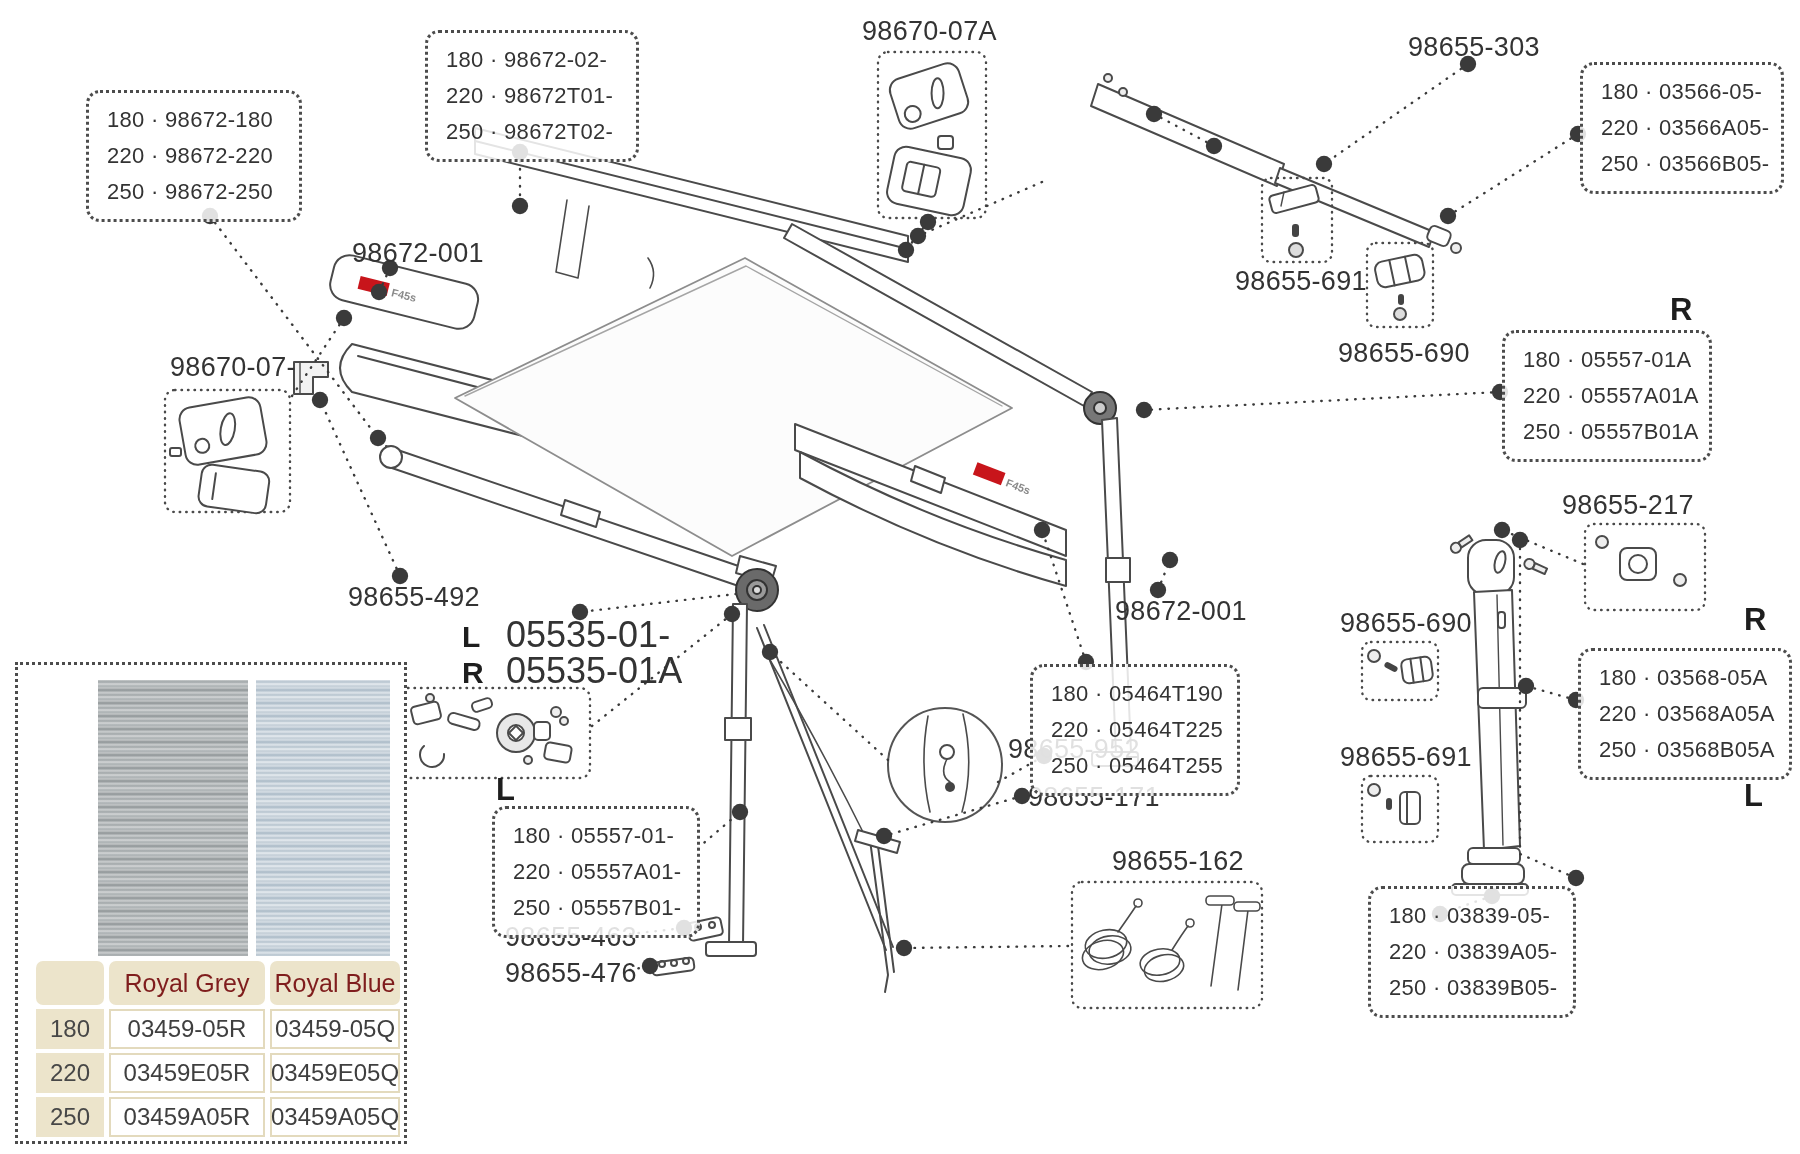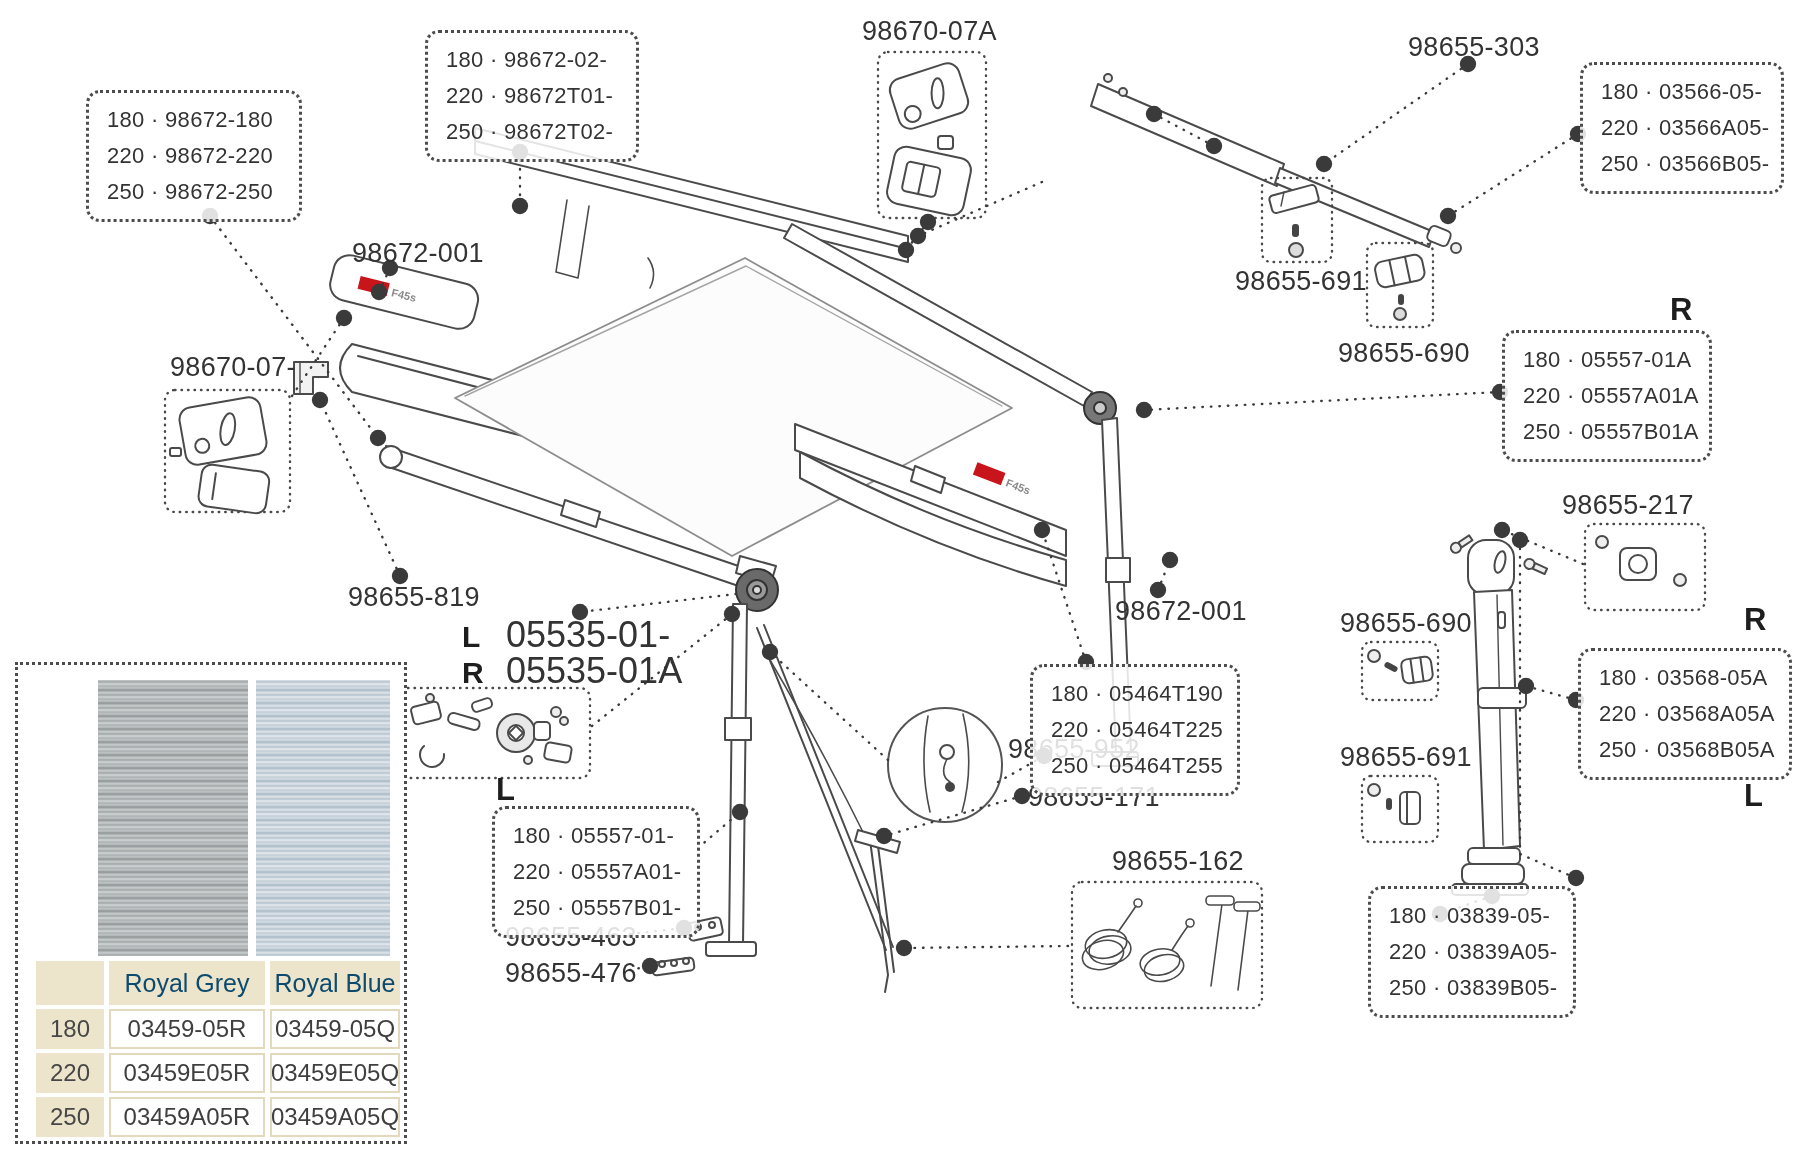--- a/index.html
+++ b/index.html
@@ -18,21 +18,21 @@
   .panel{position:absolute;left:15px;top:662px;width:392px;height:482px;
          border:3px dotted #4c4c4c;box-sizing:border-box;background:#fff;}
   .swatch{position:absolute;top:15px;height:276px;}
   .swatch-grey{left:80px;width:150px;
     background:repeating-linear-gradient(180deg,#c8cbcc 0px,#9fa5a7 2px,#d5d7d8 4px,#aab0b2 6px,#c2c5c6 8px,#8e9496 10px,#cfd2d3 13px);}
   .swatch-blue{left:238px;width:134px;
     background:repeating-linear-gradient(180deg,#dde3e9 0px,#b4c2cd 2px,#e8edf1 4px,#c2cdd6 6px,#d5dde4 8px,#a9b9c6 10px,#e2e8ed 13px);}
   .ftable{position:absolute;left:18px;top:296px;display:grid;
           grid-template-columns:68px 156px 130px;grid-auto-rows:auto;gap:4px 5px;}
   .ftable .cell{display:flex;align-items:center;justify-content:center;box-sizing:border-box;}
-  .ftable .hcell{height:44px;background:#ece4cb;color:#0c4a6e;font-size:25px;}
+  .ftable .hcell{height:44px;background:#ece4cb;color:#7f1d1d;font-size:25px;border-radius:7px;}
   .ftable .scell{height:40px;background:#ece4cb;color:#474747;font-size:24px;}
   .ftable .dcell{height:40px;background:#fff;border:2px solid #e3dabd;color:#3f3f3f;font-size:24px;}
 </style>
 </head>
 <body>
 
 <div class="stage">
 
 <svg class="art" viewBox="0 0 1800 1154">
   <defs>
@@ -311,21 +311,21 @@
     </g>
   </g>
 </svg>
 
 <div class="lbl" style="left:352px;top:238px">98672-001</div>
 <div class="lbl" style="left:862px;top:16px">98670-07A</div>
 <div class="lbl" style="left:1408px;top:32px">98655-303</div>
 <div class="lbl" style="left:1235px;top:266px">98655-691</div>
 <div class="lbl" style="left:1338px;top:338px">98655-690</div>
 <div class="lbl" style="left:170px;top:352px">98670-07-</div>
-<div class="lbl" style="left:348px;top:582px">98655-819</div>
+<div class="lbl" style="left:348px;top:582px">98655-492</div>
 <div class="lbl" style="left:1115px;top:596px">98672-001</div>
 <div class="lbl" style="left:1562px;top:490px">98655-217</div>
 <div class="lbl" style="left:1340px;top:608px">98655-690</div>
 <div class="lbl" style="left:1340px;top:742px">98655-691</div>
 <div class="lbl" style="left:1008px;top:734px">98655-952</div>
 <div class="lbl" style="left:1028px;top:782px">98655-171</div>
 <div class="lbl" style="left:1112px;top:846px">98655-162</div>
 <div class="lbl" style="left:505px;top:922px">98655-463</div>
 <div class="lbl" style="left:505px;top:958px">98655-476</div>
 

